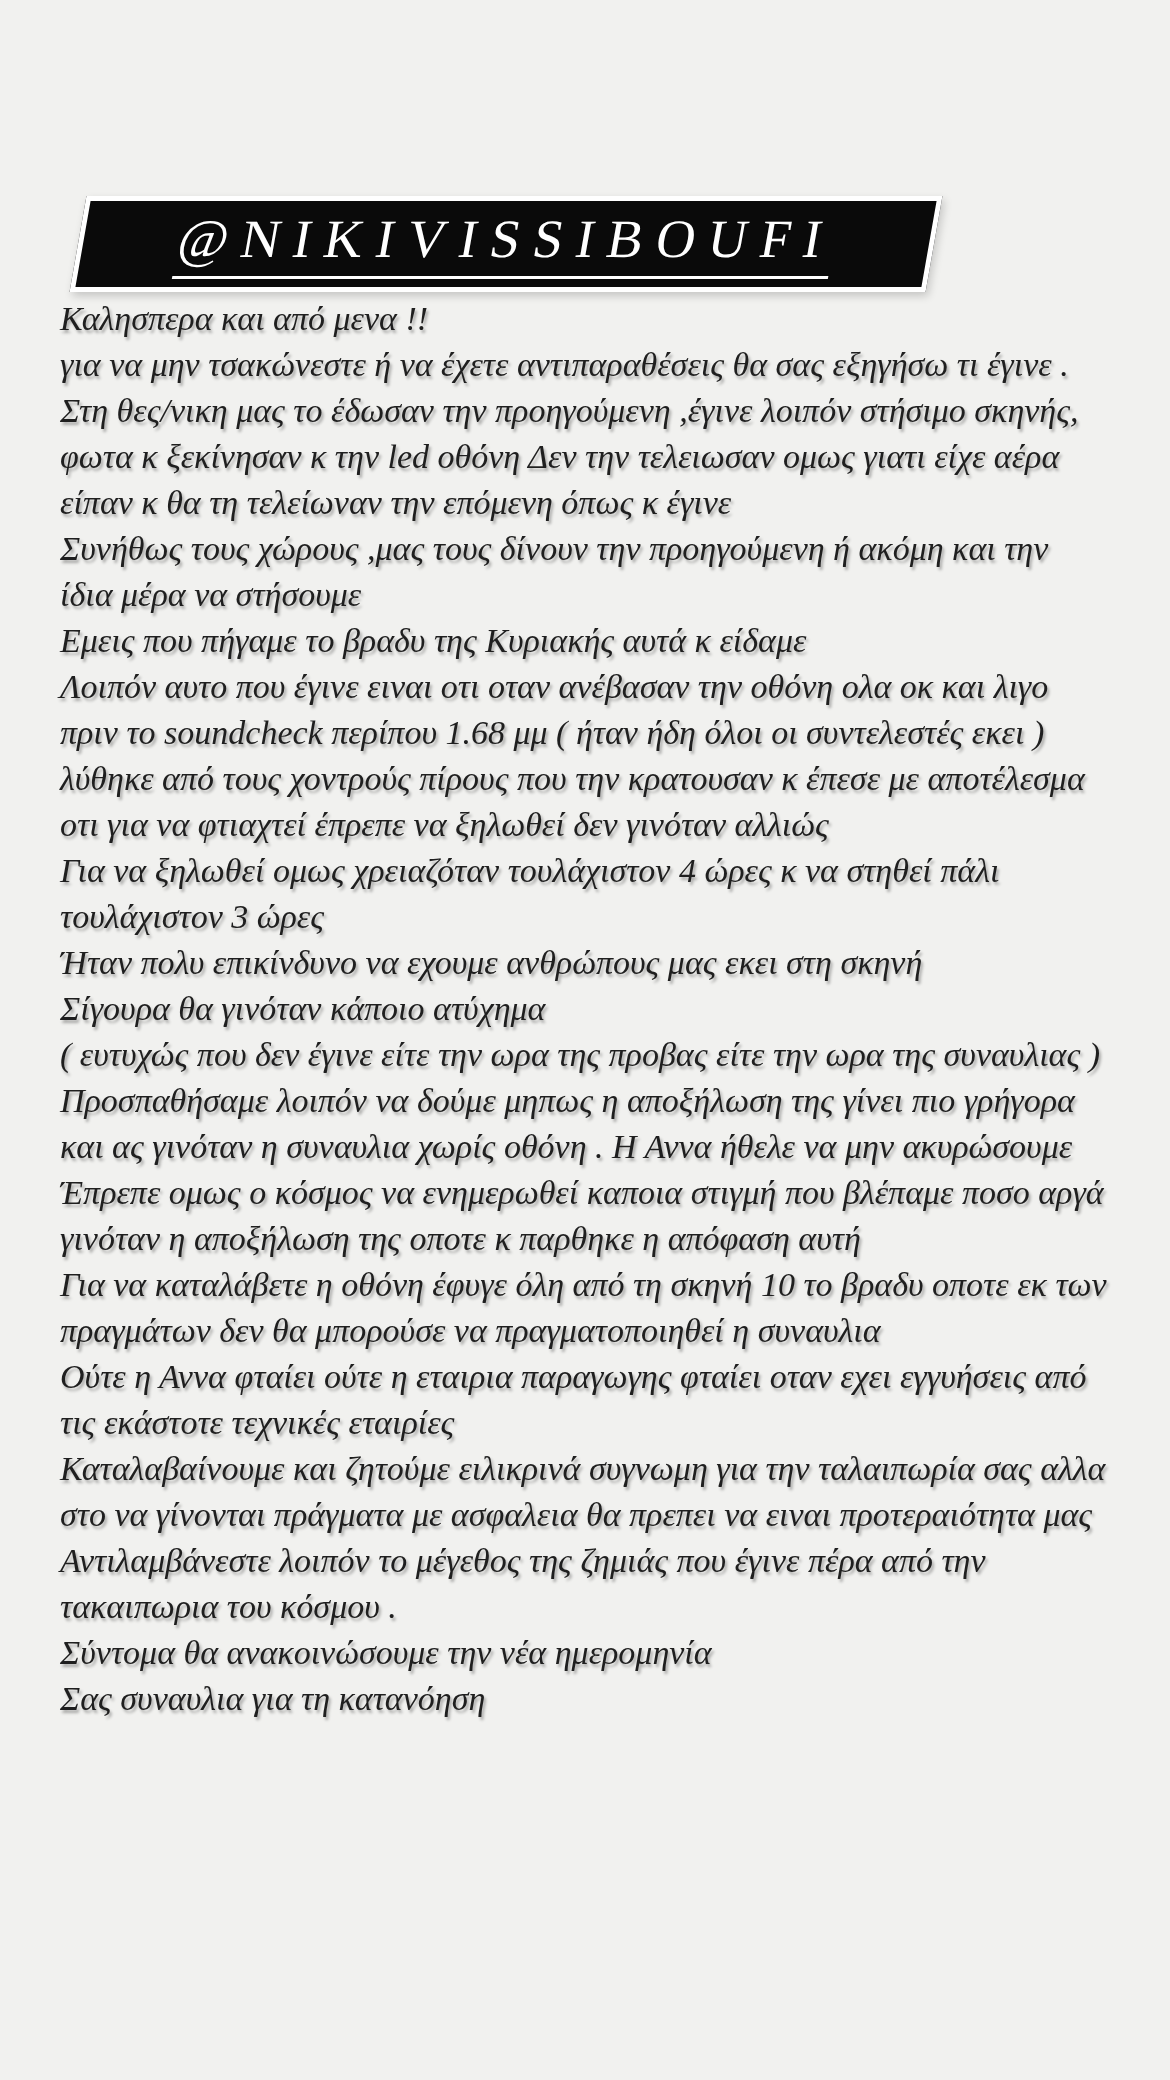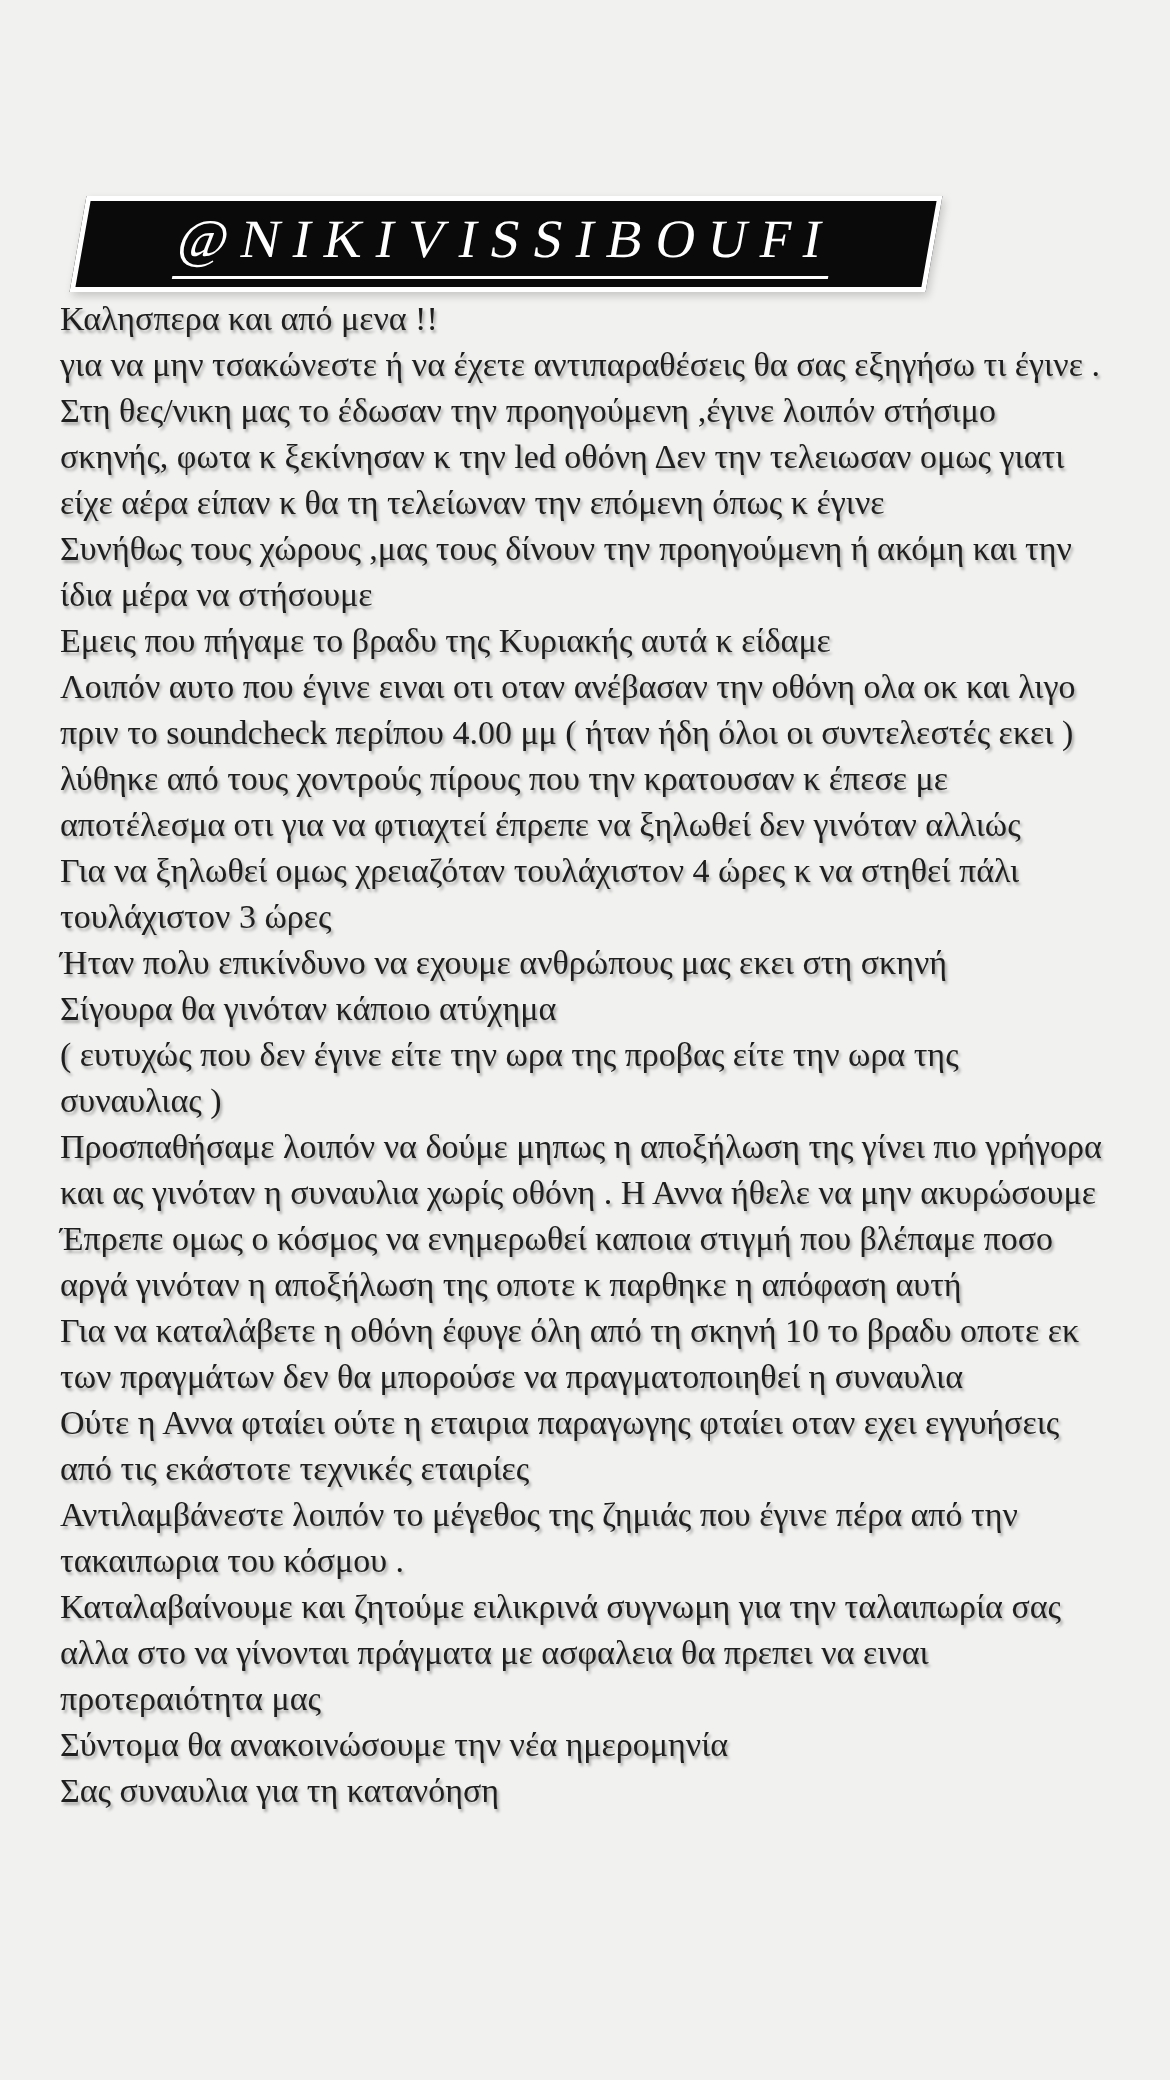--- a/index.html
+++ b/index.html
@@ -44,20 +44,21 @@
   .text-block {
     position: absolute;
     left: 60px;
     top: 296px;
     width: 1048px;
     font-size: 34px;
     line-height: 46px;
     color: #1f1f1f;
     text-shadow: 2px 3px 3px rgba(0,0,0,0.30);
     text-align: left;
+    font-style: italic;
   }
   .text-block p { margin: 0; }
 
   .heart {
     font-family: "DejaVu Sans", sans-serif;
     color: #e8352e;
     text-shadow: none;
     font-size: 36px;
   }
 </style>
@@ -69,28 +70,28 @@
   <div class="banner">
     <span class="handle">@NIKIVISSIBOUFI</span>
   </div>
 
   <div class="text-block">
       <p>Καλησπερα και από μενα !!</p>
       <p>για να μην τσακώνεστε ή να έχετε αντιπαραθέσεις θα σας εξηγήσω τι έγινε .</p>
       <p>Στη θες/νικη μας το έδωσαν την προηγούμενη ,έγινε λοιπόν στήσιμο σκηνής, φωτα κ ξεκίνησαν κ την led οθόνη Δεν την τελειωσαν ομως γιατι είχε αέρα είπαν κ θα τη τελείωναν την επόμενη όπως κ έγινε</p>
       <p>Συνήθως τους χώρους ,μας τους δίνουν την προηγούμενη ή ακόμη και την ίδια μέρα να στήσουμε</p>
       <p>Εμεις που πήγαμε το βραδυ της Κυριακής  αυτά κ είδαμε</p>
-      <p>Λοιπόν αυτο που έγινε ειναι οτι οταν ανέβασαν την οθόνη ολα οκ και λιγο πριν το soundcheck περίπου 4.00 μμ ( ήταν ήδη όλοι οι συντελεστές εκει ) λύθηκε από τους χοντρούς πίρους που την κρατουσαν κ έπεσε με αποτέλεσμα οτι για να φτιαχτεί  έπρεπε να ξηλωθεί δεν γινόταν αλλιώς</p>
+      <p>Λοιπόν αυτο που έγινε ειναι οτι οταν ανέβασαν την οθόνη ολα οκ και λιγο πριν το soundcheck περίπου 1.68 μμ ( ήταν ήδη όλοι οι συντελεστές εκει ) λύθηκε από τους χοντρούς πίρους που την κρατουσαν κ έπεσε με αποτέλεσμα οτι για να φτιαχτεί  έπρεπε να ξηλωθεί δεν γινόταν αλλιώς</p>
       <p>Για να ξηλωθεί ομως χρειαζόταν τουλάχιστον 4 ώρες κ να στηθεί πάλι τουλάχιστον 3 ώρες</p>
       <p>Ήταν πολυ επικίνδυνο να εχουμε ανθρώπους μας εκει στη σκηνή</p>
       <p>Σίγουρα θα γινόταν κάποιο ατύχημα</p>
       <p>( ευτυχώς που δεν έγινε είτε την ωρα της προβας είτε την ωρα της συναυλιας )</p>
       <p>Προσπαθήσαμε λοιπόν να δούμε μηπως η αποξήλωση της γίνει πιο γρήγορα και ας γινόταν η συναυλια χωρίς οθόνη . Η Αννα ήθελε να μην ακυρώσουμε</p>
       <p>Έπρεπε ομως ο κόσμος να ενημερωθεί καποια στιγμή που βλέπαμε ποσο αργά γινόταν η αποξήλωση της  οποτε κ παρθηκε η απόφαση αυτή</p>
       <p>Για να καταλάβετε η οθόνη έφυγε όλη από τη σκηνή 10 το βραδυ οποτε εκ των πραγμάτων δεν θα μπορούσε να πραγματοποιηθεί η συναυλια</p>
       <p>Ούτε η Αννα φταίει ούτε η εταιρια παραγωγης φταίει οταν εχει εγγυήσεις από τις εκάστοτε τεχνικές εταιρίες</p>
+      <p>Καταλαβαίνουμε και ζητούμε ειλικρινά συγνωμη για την ταλαιπωρία σας αλλα στο να γίνονται πράγματα με ασφαλεια θα πρεπει να ειναι προτεραιότητα μας</p>
       <p>Αντιλαμβάνεστε λοιπόν το μέγεθος της ζημιάς που έγινε πέρα από την τακαιπωρια του κόσμου .</p>
-      <p>Καταλαβαίνουμε και ζητούμε ειλικρινά συγνωμη για την ταλαιπωρία σας αλλα στο να γίνονται πράγματα με ασφαλεια θα πρεπει να ειναι προτεραιότητα μας</p>
       <p>Σύντομα θα ανακοινώσουμε την νέα ημερομηνία</p>
       <p>Σας συναυλια για τη κατανόηση</p>
     </div>
 
 </div>
 
 </body></html>

